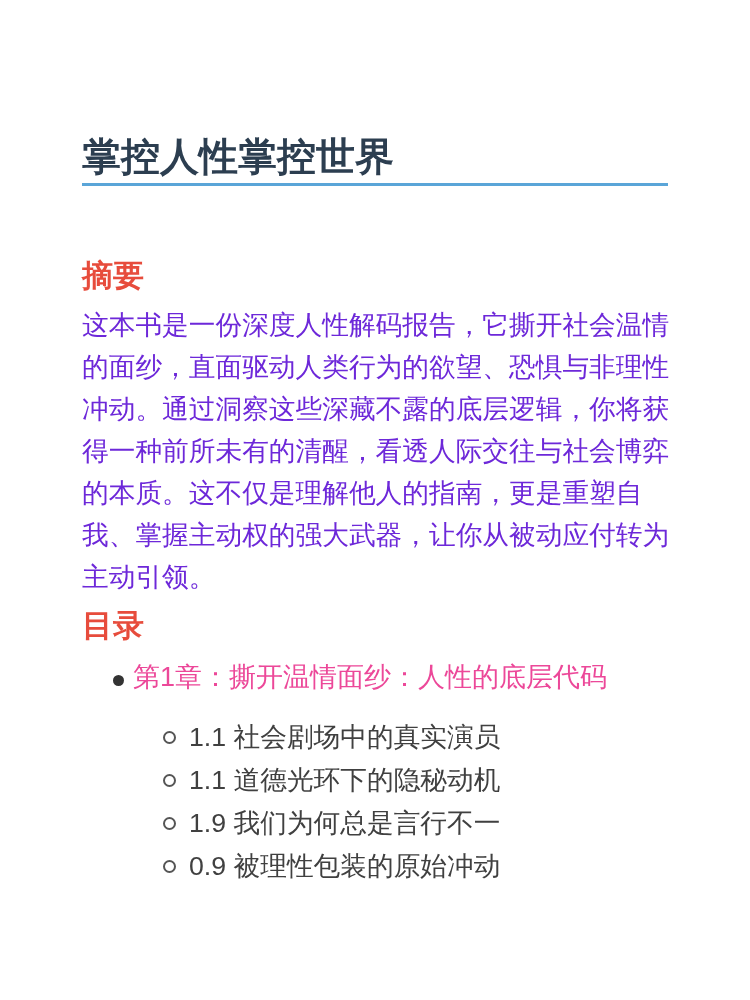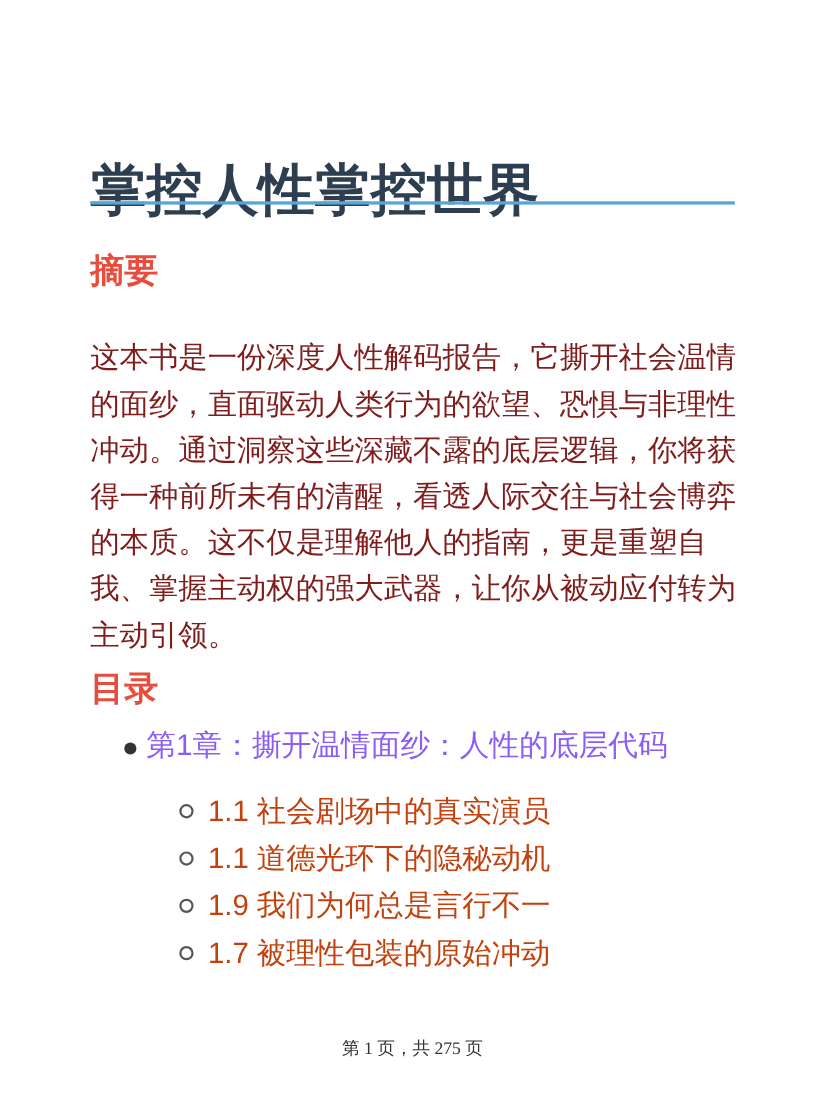--- a/index.html
+++ b/index.html
@@ -8,21 +8,21 @@
     width: 750px;
     height: 1000px;
     background: #ffffff;
     overflow: hidden;
     font-family: "Liberation Sans", "DejaVu Sans", sans-serif;
   }
   .doc-title {
     position: absolute;
     left: 82px;
     top: 108px;
-    font-size: 51px;
+    font-size: 39px;
     font-weight: bold;
     color: #2c3e50;
     line-height: 1.2;
     letter-spacing: 0px;
     white-space: nowrap;
   }
   .title-rule {
     position: absolute;
     left: 82px;
     top: 183px;
@@ -32,40 +32,40 @@
   }
   .section-heading {
     position: absolute;
     left: 82px;
     font-size: 31px;
     font-weight: bold;
     color: #e74c3c;
     line-height: 1;
     white-space: nowrap;
   }
-  .abstract-heading { top: 204px; }
+  .abstract-heading { top: 234px; }
   .toc-heading { top: 584px; }
   .abstract-body {
     position: absolute;
     left: 82px;
     top: 277px;
     width: 590px;
     font-size: 26.7px;
     line-height: 42px;
-    color: #7f1d1d;
+    color: #6d28d9;
     text-align: left;
   }
   .toc-chapter {
     position: absolute;
     left: 82px;
     top: 656px;
     width: 610px;
     font-size: 27px;
     line-height: 42px;
-    color: #8b5cf6;
+    color: #ec4899;
     padding-left: 51px;
     box-sizing: border-box;
   }
   .bullet-disc {
     position: absolute;
     left: 31px;
     top: 19px;
     width: 11px;
     height: 11px;
     border-radius: 50%;
@@ -75,21 +75,21 @@
     position: absolute;
     left: 82px;
     top: 716px;
     width: 610px;
   }
   .toc-section-item {
     position: relative;
     font-size: 26.7px;
     line-height: 42px;
     margin-bottom: 1px;
-    color: #c2410c;
+    color: #404040;
     padding-left: 107px;
     box-sizing: border-box;
   }
   .bullet-circle {
     position: absolute;
     left: 81px;
     top: 15px;
     width: 9px;
     height: 9px;
     border: 2px solid #555555;
@@ -136,19 +136,18 @@
     <div class="toc-section-item">
       <span class="bullet-circle"></span>
       <span>1.1 道德光环下的隐秘动机</span>
     </div>
     <div class="toc-section-item">
       <span class="bullet-circle"></span>
       <span>1.9 我们为何总是言行不一</span>
     </div>
     <div class="toc-section-item">
       <span class="bullet-circle"></span>
-      <span>1.7 被理性包装的原始冲动</span>
+      <span>0.9 被理性包装的原始冲动</span>
     </div>
   </div>
 
-  <div class="page-footer">第 1 页，共 275 页</div>
 
 </div>
 
 </body></html>

